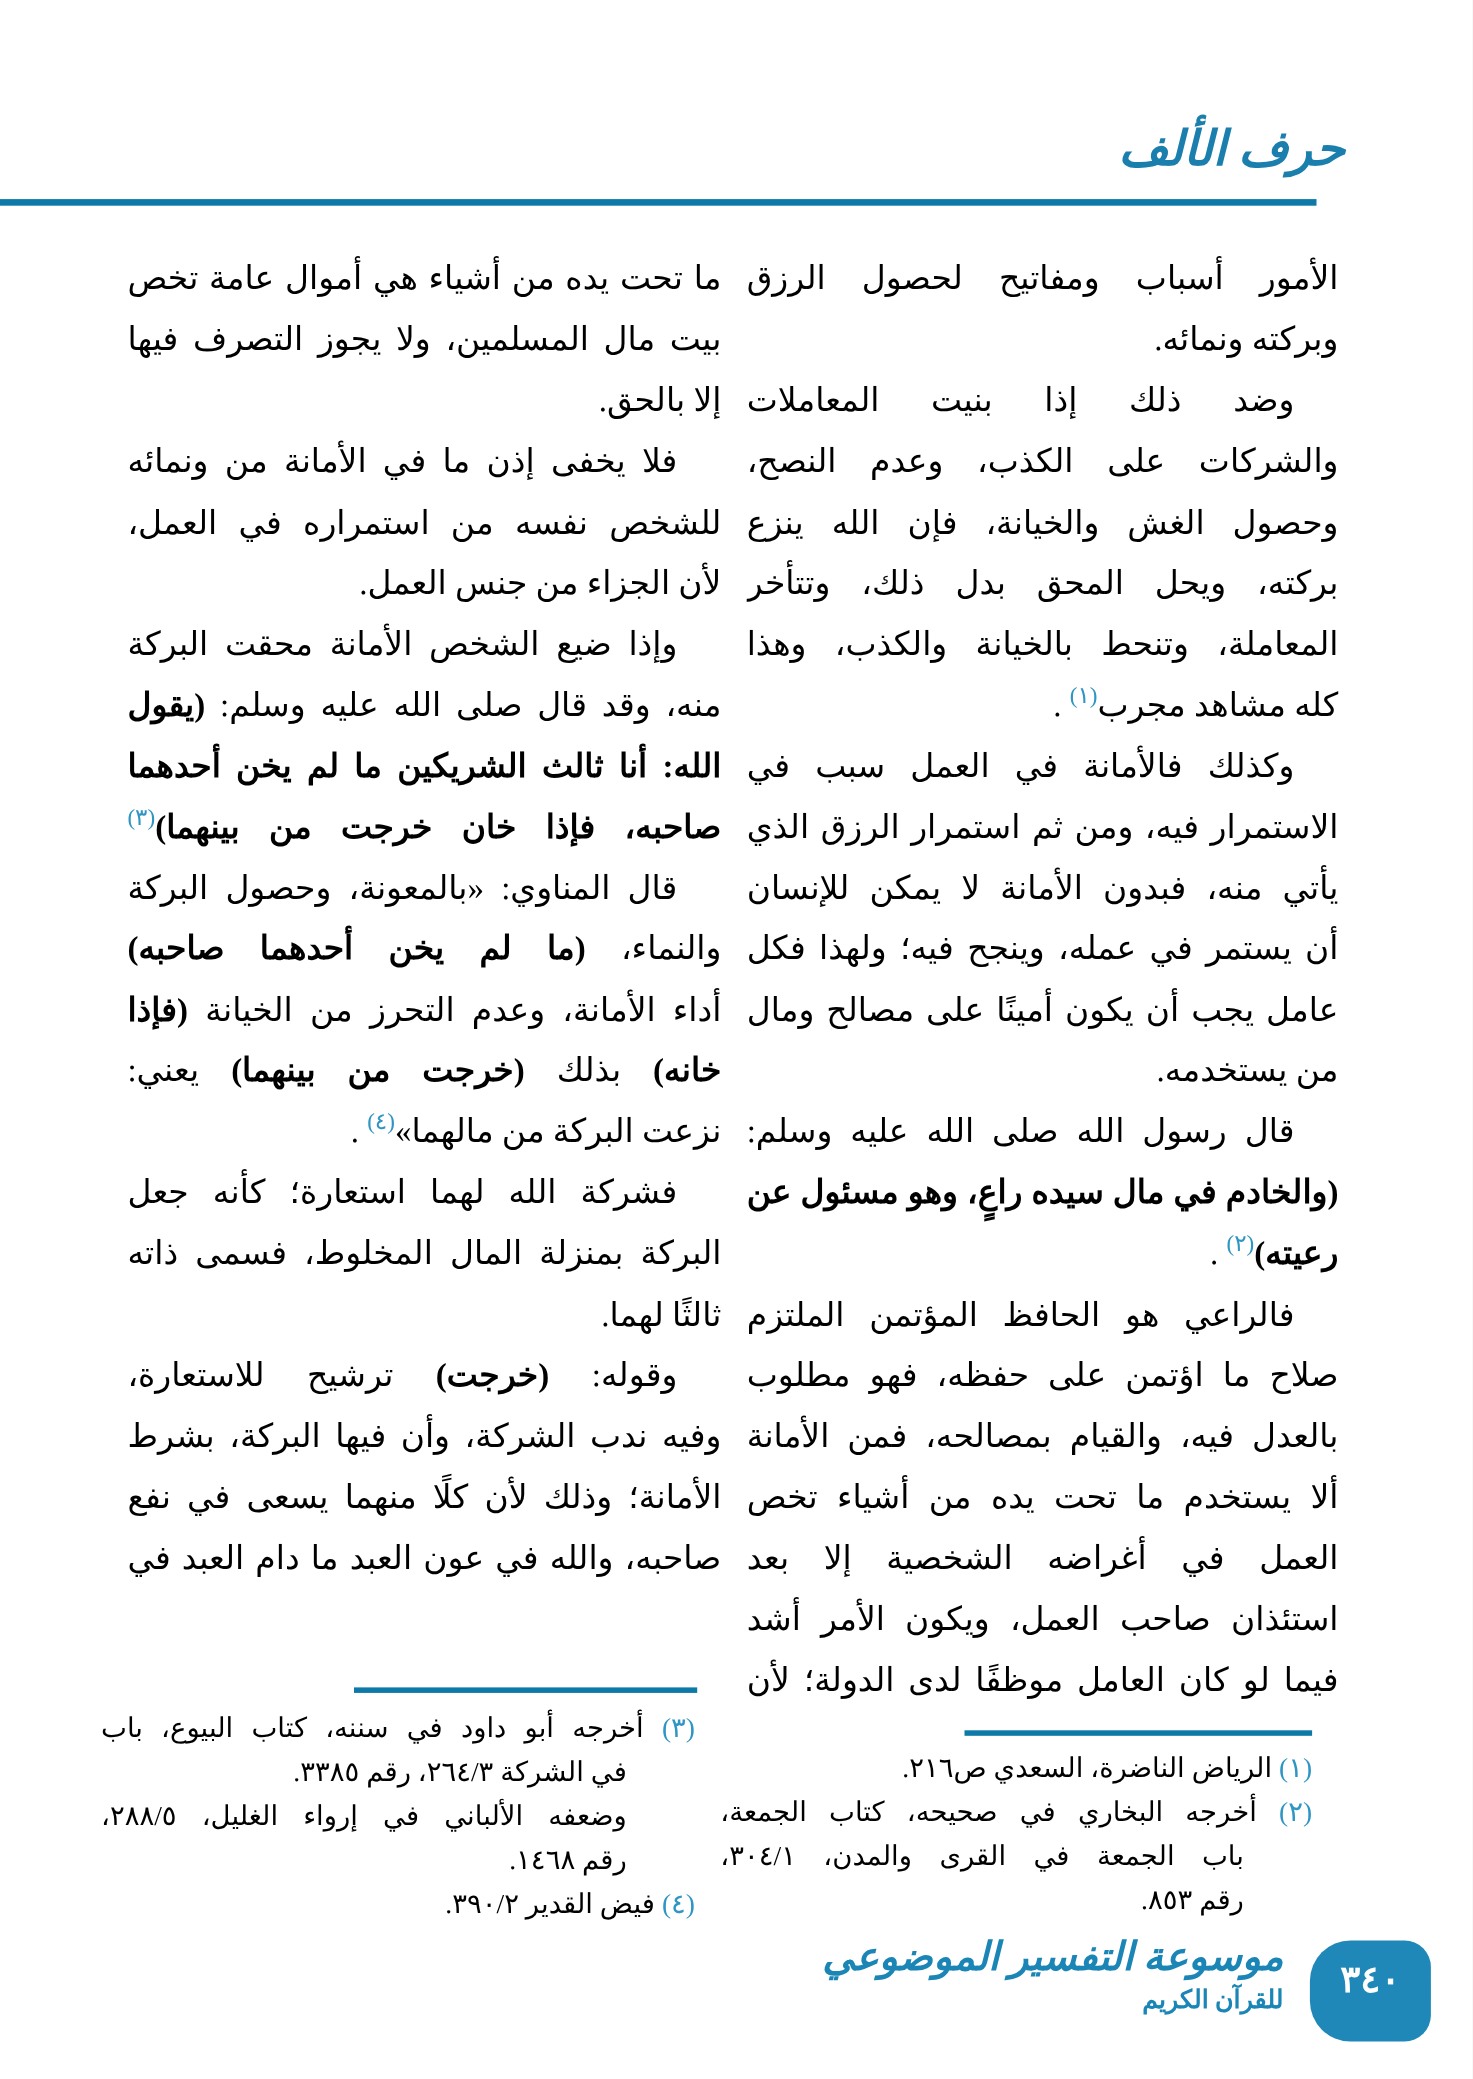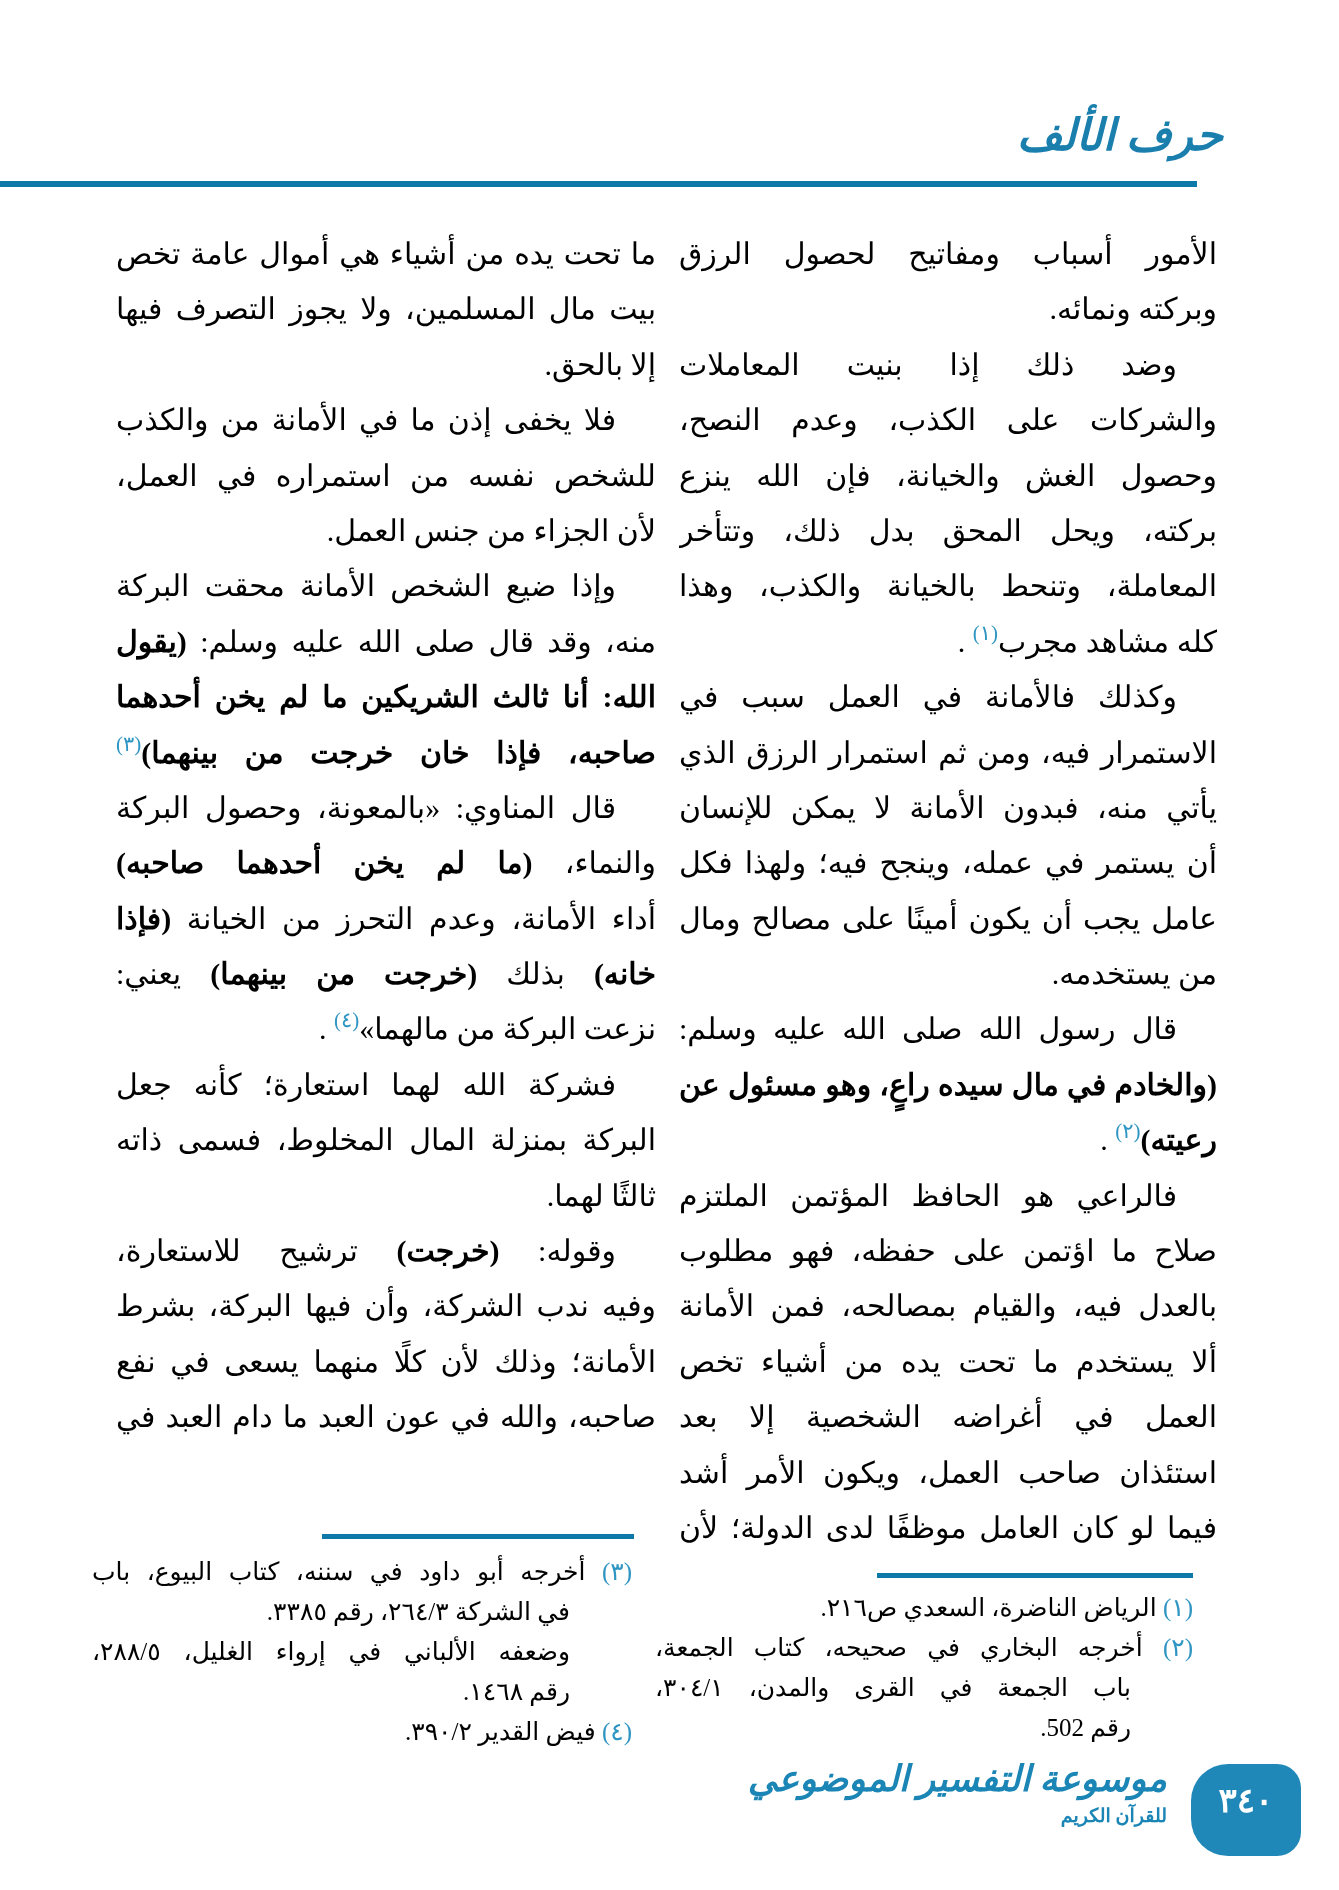--- a/index.html
+++ b/index.html
@@ -42,21 +42,21 @@
   }
   .fline.endl{text-align-last:right;}
   .fline.ind{padding-right:62px;}
   .fn{color:#2f95c3;}
   
   .logo{
     position:absolute;left:905px;top:1757px;width:290px;
     color:#1b86b6;direction:rtl;
   }
   .logo-main{font-size:36px;font-weight:bold;font-style:italic;line-height:1.25;letter-spacing:-2px;white-space:nowrap;}
-  .logo-sub{font-size:19px;font-weight:bold;margin-top:2px;letter-spacing:0;}
+  .logo-sub{font-size:23px;font-weight:bold;margin-top:2px;letter-spacing:0;}
   .page-pill{
     position:absolute;left:1219px;top:1764px;width:110px;height:92px;
     background:#2088b8;border-radius:37px 24px 24px 37px;
     color:#fff;text-align:center;line-height:74px;font-size:34px;font-weight:bold;
   }
 </style>
 </head>
 <body>
 
 <div class="page">
@@ -87,21 +87,21 @@
       <div class="bline"><span class="">بالعدل فيه، والقيام بمصالحه، فمن الأمانة</span></div>
       <div class="bline"><span class="">ألا يستخدم ما تحت يده من أشياء تخص</span></div>
       <div class="bline"><span class="">العمل في أغراضه الشخصية إلا بعد</span></div>
       <div class="bline"><span class="">استئذان صاحب العمل، ويكون الأمر أشد</span></div>
       <div class="bline"><span class="">فيما لو كان العامل موظفًا لدى الدولة؛ لأن</span></div>
     </div>
   <div class="col col-left" id="col-left">
       <div class="bline"><span class="">ما تحت يده من أشياء هي أموال عامة تخص</span></div>
       <div class="bline"><span class="">بيت مال المسلمين، ولا يجوز التصرف فيها</span></div>
       <div class="bline endl"><span class="">إلا بالحق.</span></div>
-      <div class="bline ind"><span class="">فلا يخفى إذن ما في الأمانة من والكذب</span></div>
+      <div class="bline ind"><span class="">فلا يخفى إذن ما في الأمانة من ونمائه</span></div>
       <div class="bline"><span class="">للشخص نفسه من استمراره في العمل،</span></div>
       <div class="bline endl"><span class="">لأن الجزاء من جنس العمل.</span></div>
       <div class="bline ind"><span class="">وإذا ضيع الشخص الأمانة محقت البركة</span></div>
       <div class="bline"><span class="">منه، وقد قال صلى الله عليه وسلم: </span><span class="b">(يقول</span></div>
       <div class="bline"><span class="b">الله: أنا ثالث الشريكين ما لم يخن أحدهما</span></div>
       <div class="bline"><span class="b">صاحبه، فإذا خان خرجت من بينهما)</span><span class="fm">(٣)</span></div>
       <div class="bline ind"><span class="">قال المناوي: «بالمعونة، وحصول البركة</span></div>
       <div class="bline"><span class="">والنماء، </span><span class="b">(ما لم يخن أحدهما صاحبه)</span></div>
       <div class="bline"><span class="">أداء الأمانة، وعدم التحرز من الخيانة </span><span class="b">(فإذا</span></div>
       <div class="bline"><span class="b">خانه)</span><span class=""> بذلك </span><span class="b">(خرجت من بينهما)</span><span class=""> يعني:</span></div>
@@ -115,21 +115,21 @@
       <div class="bline"><span class="">صاحبه، والله في عون العبد ما دام العبد في</span></div>
     </div>
 
   <div class="fsep fsep-right"></div>
   <div class="fsep fsep-left"></div>
 
   <div class="fnotes fnotes-right" id="fn-right">
       <div class="fline endl"><span class="fn">(١)</span><span class=""> الرياض الناضرة، السعدي ص٢١٦.</span></div>
       <div class="fline"><span class="fn">(٢)</span><span class=""> أخرجه البخاري في صحيحه، كتاب الجمعة،</span></div>
       <div class="fline ind"><span class="">باب الجمعة في القرى والمدن، ٣٠٤/١،</span></div>
-      <div class="fline endl ind"><span class="">رقم 502.</span></div>
+      <div class="fline endl ind"><span class="">رقم ٨٥٣.</span></div>
     </div>
   <div class="fnotes fnotes-left" id="fn-left">
       <div class="fline"><span class="fn">(٣)</span><span class=""> أخرجه أبو داود في سننه، كتاب البيوع، باب</span></div>
       <div class="fline endl ind"><span class="">في الشركة ٢٦٤/٣، رقم ٣٣٨٥.</span></div>
       <div class="fline ind"><span class="">وضعفه الألباني في إرواء الغليل، ٢٨٨/٥،</span></div>
       <div class="fline endl ind"><span class="">رقم ١٤٦٨.</span></div>
       <div class="fline endl"><span class="fn">(٤)</span><span class=""> فيض القدير ٣٩٠/٢.</span></div>
     </div>
 
   <div class="logo">

